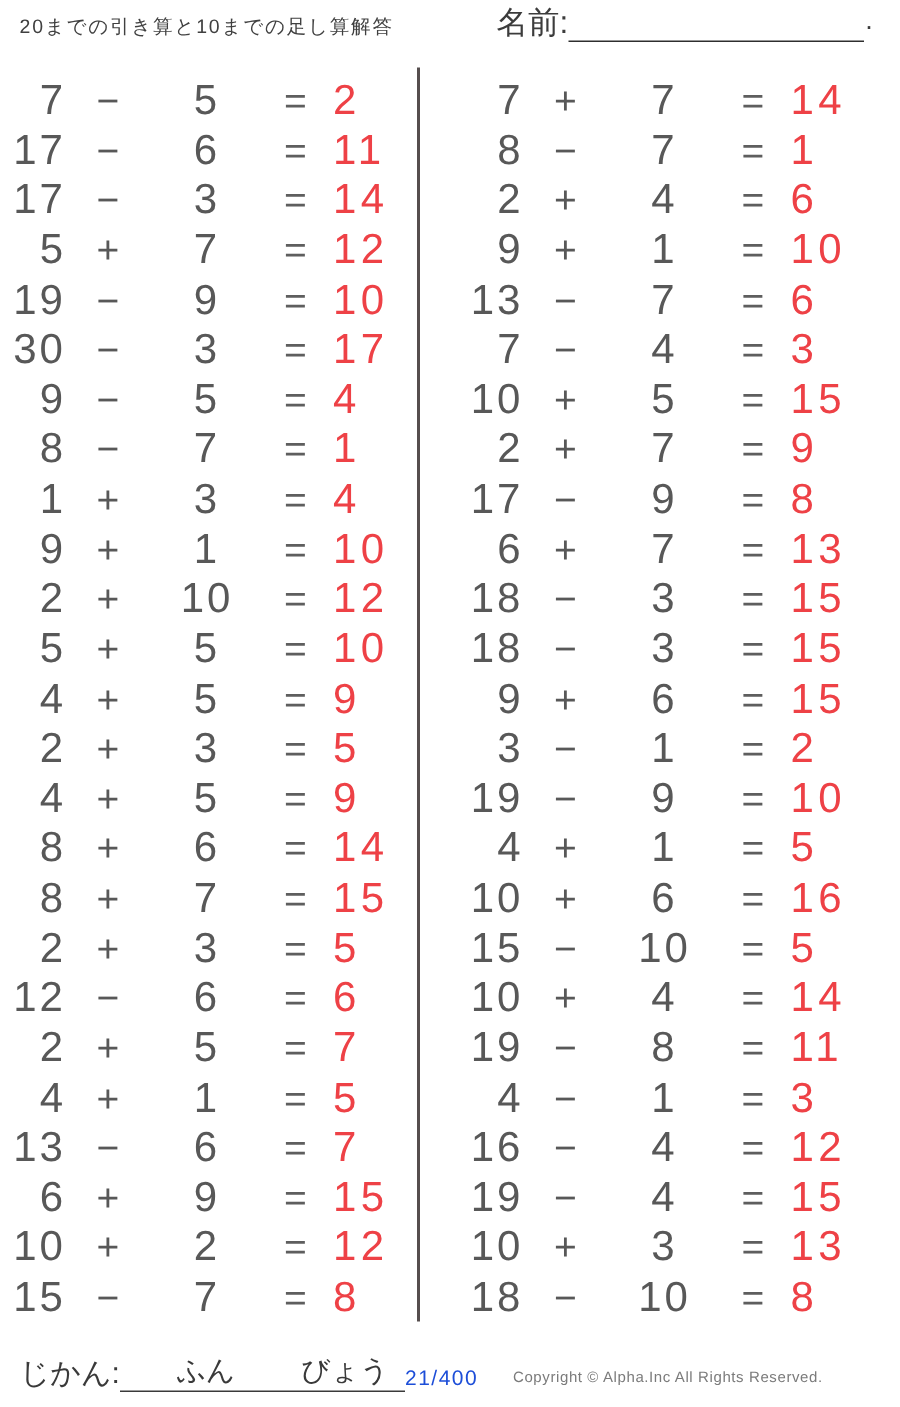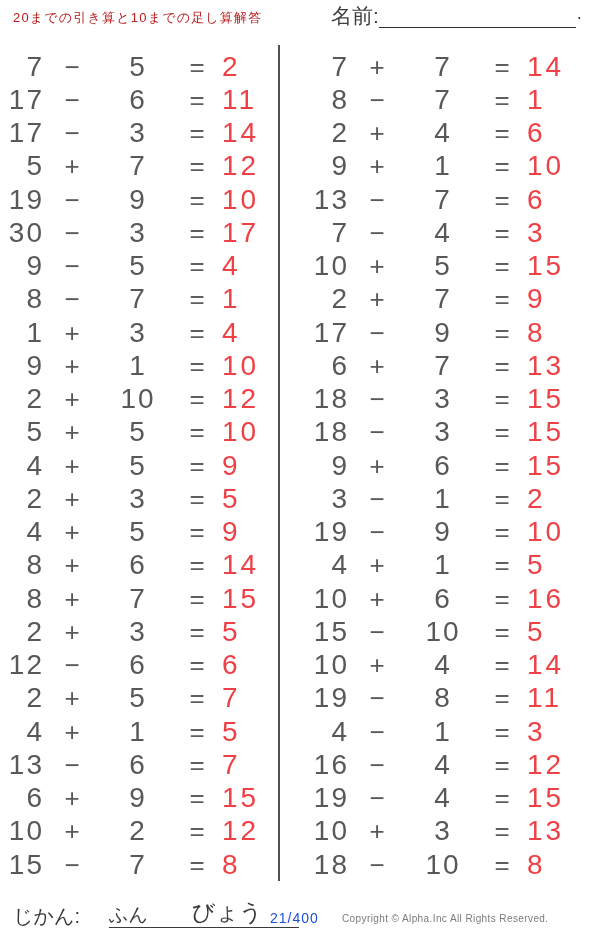--- a/index.html
+++ b/index.html
@@ -8,21 +8,21 @@
     --divider:#564e4e;
   }
   html,body{margin:0;padding:0;}
   body{
     width:600px;height:938px;background:#ffffff;position:relative;
     font-family:"Liberation Sans", sans-serif;
     overflow:hidden;
   }
   .page-title{
     position:absolute;left:13px;top:9px;
-    font-size:13px;color:#b91c1c;letter-spacing:1.2px;
+    font-size:13px;color:#404040;letter-spacing:1.2px;
     white-space:nowrap;
   }
   .name-field{
     position:absolute;left:331px;top:4px;
     display:flex;align-items:flex-start;
     color:#3c3c3c;font-size:21px;line-height:1.1;
     white-space:nowrap;
   }
   .name-line{
     display:inline-block;width:197px;height:23px;
@@ -48,29 +48,28 @@
   .cell.eq{text-align:center;font-size:26px;color:#5e5e5e;}
   .cell.ans{
     text-align:left;padding-left:4px;letter-spacing:3px;
     color:var(--red);
   }
   .footer-time{
     position:absolute;left:13px;top:901px;
     display:flex;align-items:flex-end;
     font-size:20px;color:#3a3a3a;line-height:1.2;
     white-space:nowrap;
-    gap:29px;
   }
   .time-line{
     display:inline-block;width:190px;height:26px;
     border-bottom:1.6px solid #3a3a3a;
     display:flex;align-items:flex-end;
   }
-  .time-line .minutes{font-size:19px;}
-  .time-line .seconds{margin-left:44px;font-size:23px;}
+  .time-line .minutes{margin-left:38px;font-size:19px;}
+  .time-line .seconds{margin-left:44px;font-size:19px;}
   .page-number{
     position:absolute;left:270px;top:910px;
     font-size:14px;color:#1d4ed8;letter-spacing:1px;
   }
   .copyright{
     position:absolute;left:342px;top:913px;
     font-size:10px;color:#7b7b7b;letter-spacing:0.4px;
     white-space:nowrap;
   }
 </style>

